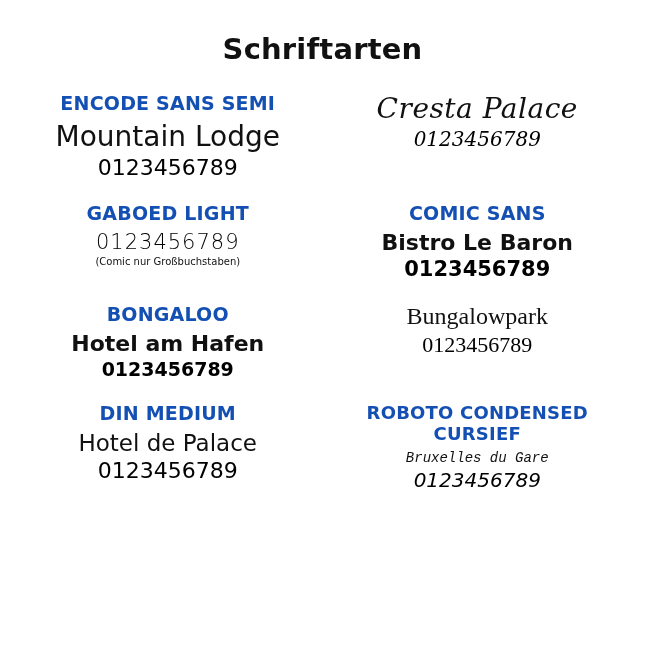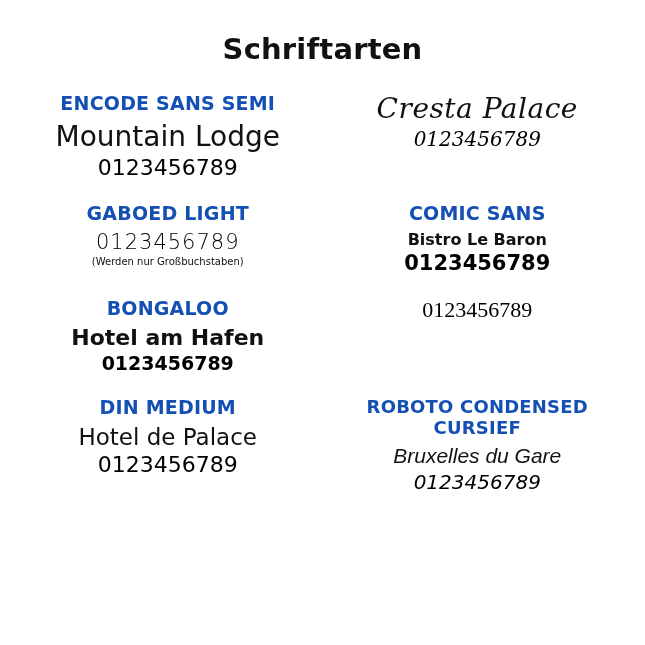--- a/index.html
+++ b/index.html
@@ -69,34 +69,34 @@
   
   .f-encode .sample-word { font-family: "DejaVu Sans", sans-serif; font-weight: 400; font-size: 28px; }
   .f-encode .sample-digits { font-family: "DejaVu Sans", sans-serif; font-weight: 400; font-size: 22px; }
 
   .f-lucida .sample-word { font-family: "DejaVu Serif", serif; font-style: italic; font-size: 28px; letter-spacing: 0.5px; }
   .f-lucida .sample-digits { font-family: "DejaVu Serif", serif; font-style: italic; font-size: 20px; }
 
   .f-gaboed .sample-word { font-family: "DejaVu Sans", sans-serif; font-weight: 300; font-size: 21px; letter-spacing: 0.6px; }
   .f-gaboed .sample-digits { font-family: "DejaVu Sans", sans-serif; font-weight: 300; font-size: 21px; letter-spacing: 1px; }
 
-  .f-comic .sample-word { font-family: "DejaVu Sans", sans-serif; font-weight: 600; font-size: 16px; }
+  .f-comic .sample-word { font-family: "DejaVu Sans", sans-serif; font-weight: 600; font-size: 22px; }
   .f-comic .sample-digits { font-family: "DejaVu Sans", sans-serif; font-weight: 600; font-size: 21px; }
 
   .f-bongaloo .sample-word { font-family: "DejaVu Sans", sans-serif; font-weight: bold; font-size: 22px; }
   .f-bongaloo .sample-digits { font-family: "DejaVu Sans", sans-serif; font-weight: bold; font-size: 19px; }
 
   .f-mincho .sample-word { font-family: "Liberation Serif", serif; font-weight: 400; font-size: 24px; }
   .f-mincho .sample-digits { font-family: "Liberation Serif", serif; font-weight: 400; font-size: 22px; }
 
   .f-din .sample-word { font-family: "DejaVu Sans", sans-serif; font-weight: 500; font-size: 23px; }
   .f-din .sample-digits { font-family: "DejaVu Sans", sans-serif; font-weight: 500; font-size: 22px; }
 
   .f-roboto .font-name { font-size: 18px; }
-  .f-roboto .sample-word { font-family: Liberation Sans, sans-serif; font-style: italic; font-size: 21px; }
+  .f-roboto .sample-word { font-family: Liberation Mono, monospace; font-style: italic; font-size: 14px; }
   .f-roboto .sample-digits { font-family: "DejaVu Sans", sans-serif; font-style: italic; font-size: 20px; }
 </style>
 </head>
 <body>
 
 <div class="page">
 
   <h1 class="page-title">Schriftarten</h1>
 
   <div class="grid">
@@ -108,36 +108,37 @@
     </div>
 
     <div class="cell f-lucida">
       <div class="sample-word">Cresta Palace</div>
       <div class="sample-digits">0123456789</div>
     </div>
 
     <div class="cell f-gaboed">
       <div class="font-name">Gaboed Light</div>
       <div class="sample-digits">0123456789</div>
-      <div class="note">(Werden nur Großbuchstaben)</div>
+      <div class="note">(Comic nur Großbuchstaben)</div>
     </div>
 
     <div class="cell f-comic">
       <div class="font-name">Comic Sans</div>
       <div class="sample-word">Bistro Le Baron</div>
       <div class="sample-digits">0123456789</div>
     </div>
 
     <div class="cell f-bongaloo">
       <div class="font-name">Bongaloo</div>
       <div class="sample-word">Hotel am Hafen</div>
       <div class="sample-digits">0123456789</div>
     </div>
 
     <div class="cell f-mincho">
+      <div class="sample-word">Bungalowpark</div>
       <div class="sample-digits">0123456789</div>
     </div>
 
     <div class="cell f-din">
       <div class="font-name">DIN Medium</div>
       <div class="sample-word">Hotel de Palace</div>
       <div class="sample-digits">0123456789</div>
     </div>
 
     <div class="cell f-roboto">

